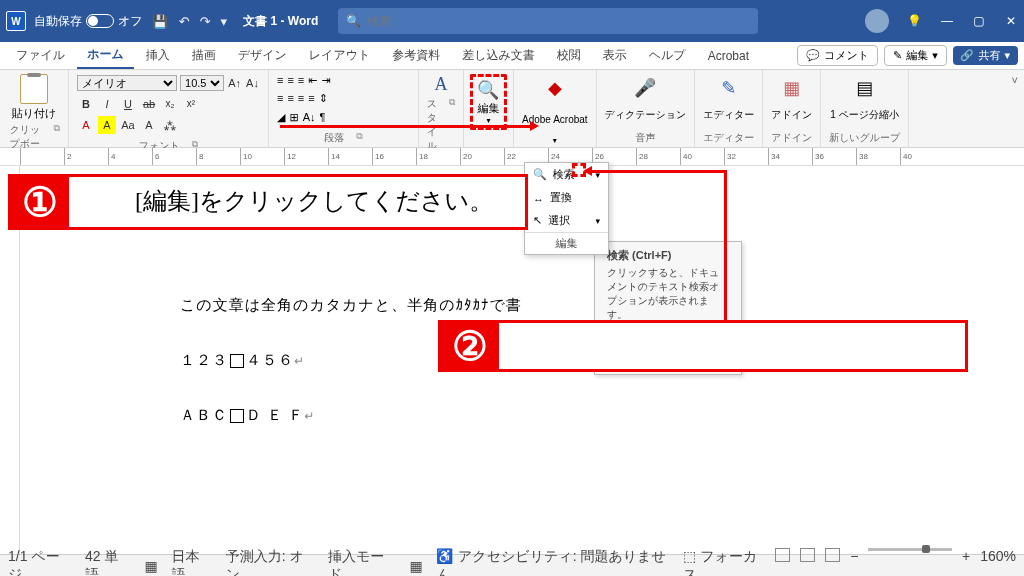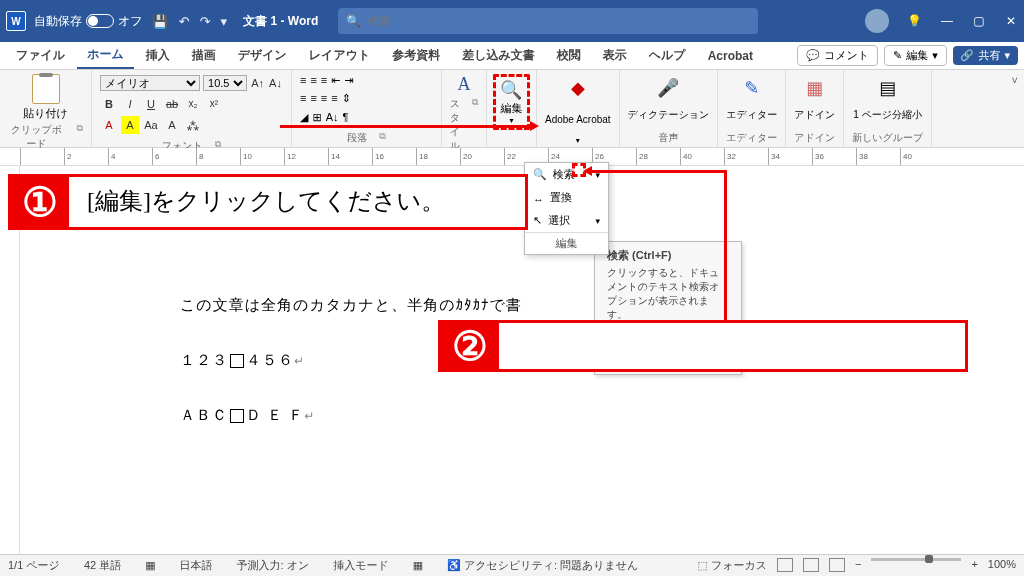--- a/index.html
+++ b/index.html
@@ -14,31 +14,31 @@
 .titlebar .qat span { opacity: .9; font-size: 13px; }
 .titlebar .doc-title { margin-right: 20px; font-weight: bold; }
 .titlebar .search { flex: 0 0 420px; height: 26px; background: #4a76b8; border-radius: 4px; display: flex; align-items: center; padding: 0 8px; gap: 6px; color: #cfe0f5; }
 .titlebar .search input { background: transparent; border: none; color: #fff; outline: none; font-size: 12px; width: 100%; }
 .titlebar .spacer { flex: 1; }
 .titlebar .right { display: flex; align-items: center; gap: 18px; }
 .titlebar .avatar { width: 24px; height: 24px; border-radius: 50%; background: #89a7cb; }
 .titlebar .winbtn { width: 14px; text-align: center; font-size: 12px; }
 
 .tabs { height: 28px; background: #fff; border-bottom: 1px solid #d4d4d4; display: flex; align-items: center; font-size: 12px; padding: 0 6px; gap: 2px; }
-.tabs .tab { padding: 4px 10px; color: #444; font-weight: bold; }
+.tabs .tab { padding: 4px 10px; color: #444; }
 .tabs .tab.active { border-bottom: 2px solid #2b579a; color: #2b579a; font-weight: 600; }
 .tabs .right-tabs { margin-left: auto; display: flex; gap: 6px; align-items: center; }
 .tabs .pill { border: 1px solid #bbb; border-radius: 4px; padding: 2px 8px; font-size: 11px; display: flex; align-items: center; gap: 4px; }
 .tabs .share { background: #2b579a; color: #fff; border: none; }
 
 .ribbon { height: 78px; background: #f5f5f5; border-bottom: 1px solid #d4d4d4; display: flex; font-size: 11px; position: relative; }
 .group { border-right: 1px solid #ddd; padding: 4px 8px 2px; display: flex; flex-direction: column; justify-content: space-between; }
 .group-label { text-align: center; color: #666; font-size: 10px; padding-top: 2px; display: flex; justify-content: center; gap: 12px; }
 .group-label .launcher { color: #888; font-size: 9px; }
-.clipboard { width: 92px; }
+.clipboard { width: 69px; }
 .clipboard .paste { display: flex; flex-direction: column; align-items: center; gap: 2px; }
 .clipboard .paste-icon { width: 28px; height: 30px; background: #fff; border: 1px solid #c0a050; border-radius: 2px; position: relative; }
 .clipboard .paste-icon::before { content: ""; position: absolute; width: 14px; height: 4px; background: #888; top: -2px; left: 6px; border-radius: 2px; }
 .font { width: 200px; }
 .font select { font-size: 11px; border: 1px solid #aaa; }
 .font .row { display: flex; gap: 3px; align-items: center; margin-bottom: 3px; }
 .font .btn { width: 18px; height: 18px; text-align: center; line-height: 18px; color: #333; font-size: 11px; }
 .font .btn.sup { font-size: 10px; }
 .para { width: 150px; }
 .para .row { display: flex; gap: 4px; margin-bottom: 4px; }
@@ -59,40 +59,40 @@
 .editor-area { position: relative; height: 390px; display: flex; background: #fff; }
 .vruler { width: 20px; background: #fff; border-right: 1px solid #ddd; }
 .page-surface { flex: 1; position: relative; padding: 10px 0 0 40px; }
 .doc-text { font-family: "Meiryo", sans-serif; font-size: 15px; color: #000; margin-left: 120px; }
 .doc-text p { margin-bottom: 36px; letter-spacing: 1px; }
 .doc-text .cr { color: #888; font-size: 12px; }
 .box { position: relative; display: inline-block; width: 14px; height: 14px; border: 1px solid #000; margin: 0 2px; vertical-align: middle; }
 
 .callout { position: absolute; background: #fff; border: 3px solid #e00; display: flex; z-index: 50; }
 .callout .num { width: 58px; background: #e00; color: #fff; font-size: 40px; font-weight: bold; display: flex; align-items: center; justify-content: center; }
-.callout .txt { padding: 8px 18px; font-size: 24px; font-family: "Meiryo"; line-height: 1.4; }
+.callout .txt { padding: 8px 18px; font-size: 24px; font-family: "Meiryo"; line-height: 1.4; margin-left: 48px; }
 .callout1 { left: 8px; top: 174px; width: 520px; }
 .callout2 { left: 438px; top: 320px; width: 530px; }
 
 .dropdown-menu { position: absolute; left: 524px; top: 162px; background: #fff; border: 1px solid #bbb; box-shadow: 2px 2px 6px rgba(0,0,0,.2); width: 85px; font-size: 11px; z-index: 40; }
 .dropdown-menu .item { padding: 4px 8px; display: flex; align-items: center; gap: 6px; }
 .dropdown-menu .footer { border-top: 1px solid #ddd; text-align: center; padding: 3px; color: #555; }
 .dd-arrow-target { position: absolute; left: 572px; top: 163px; width: 14px; height: 14px; border: 3px dashed #e00; z-index: 45; }
 
 .tooltip { position: absolute; left: 594px; top: 241px; width: 148px; background: #f7f7f7; border: 1px solid #bbb; padding: 6px 12px; font-size: 10px; color: #444; box-shadow: 2px 2px 4px rgba(0,0,0,.15); z-index: 30; }
 .tooltip .tt-title { font-weight: bold; margin-bottom: 3px; font-size: 11px; }
 
 .arrow-line { position: absolute; background: #e00; z-index: 48; }
 .arrow-h1 { left: 280px; top: 125px; width: 256px; height: 3px; }
 .arrow-h1::after { content: ""; position: absolute; right: -8px; top: -4px; border: 5px solid transparent; border-left: 9px solid #e00; }
 .arrow-h2 { left: 586px; top: 170px; width: 140px; height: 3px; }
 .arrow-h2::before { content: ""; position: absolute; left: -8px; top: -4px; border: 5px solid transparent; border-right: 9px solid #e00; }
 .arrow-v2 { left: 724px; top: 170px; width: 3px; height: 155px; }
 
-.statusbar { position: absolute; bottom: 0; left: 0; right: 0; height: 22px; background: #f3f3f3; border-top: 1px solid #ccc; display: flex; align-items: center; font-size: 11px; color: #444; padding: 0 8px; gap: 24px; }
+.statusbar { position: absolute; bottom: 0; left: 0; right: 0; height: 22px; background: #f3f3f3; border-top: 1px solid #ccc; display: flex; align-items: center; font-size: 14px; color: #444; padding: 0 8px; gap: 14px; }
 .statusbar .right { margin-left: auto; display: flex; align-items: flex-start; gap: 10px; }
 .statusbar .slider { width: 90px; height: 3px; background: #bbb; position: relative; }
 .statusbar .slider::after { content: ""; position: absolute; width: 8px; height: 8px; background: #666; border-radius: 2px; top: -3px; left: 54px; }
 .view-btn { width: 16px; height: 14px; border: 1px solid #888; }
 </style>
 </head>
 <body>
 
 <div class="titlebar">
   <div class="word-icon">W</div>
@@ -348,15 +348,15 @@
   <span>▦</span>
   <span>♿ <span>アクセシビリティ: 問題ありません</span></span>
   <div class="right">
     <span>⬚ <span>フォーカス</span></span>
     <span class="view-btn"></span>
     <span class="view-btn"></span>
     <span class="view-btn"></span>
     <span>−</span>
     <div class="slider"></div>
     <span>+</span>
-    <span>100%</span>
+    <span>160%</span>
   </div>
 </div>
 
 </body></html>

